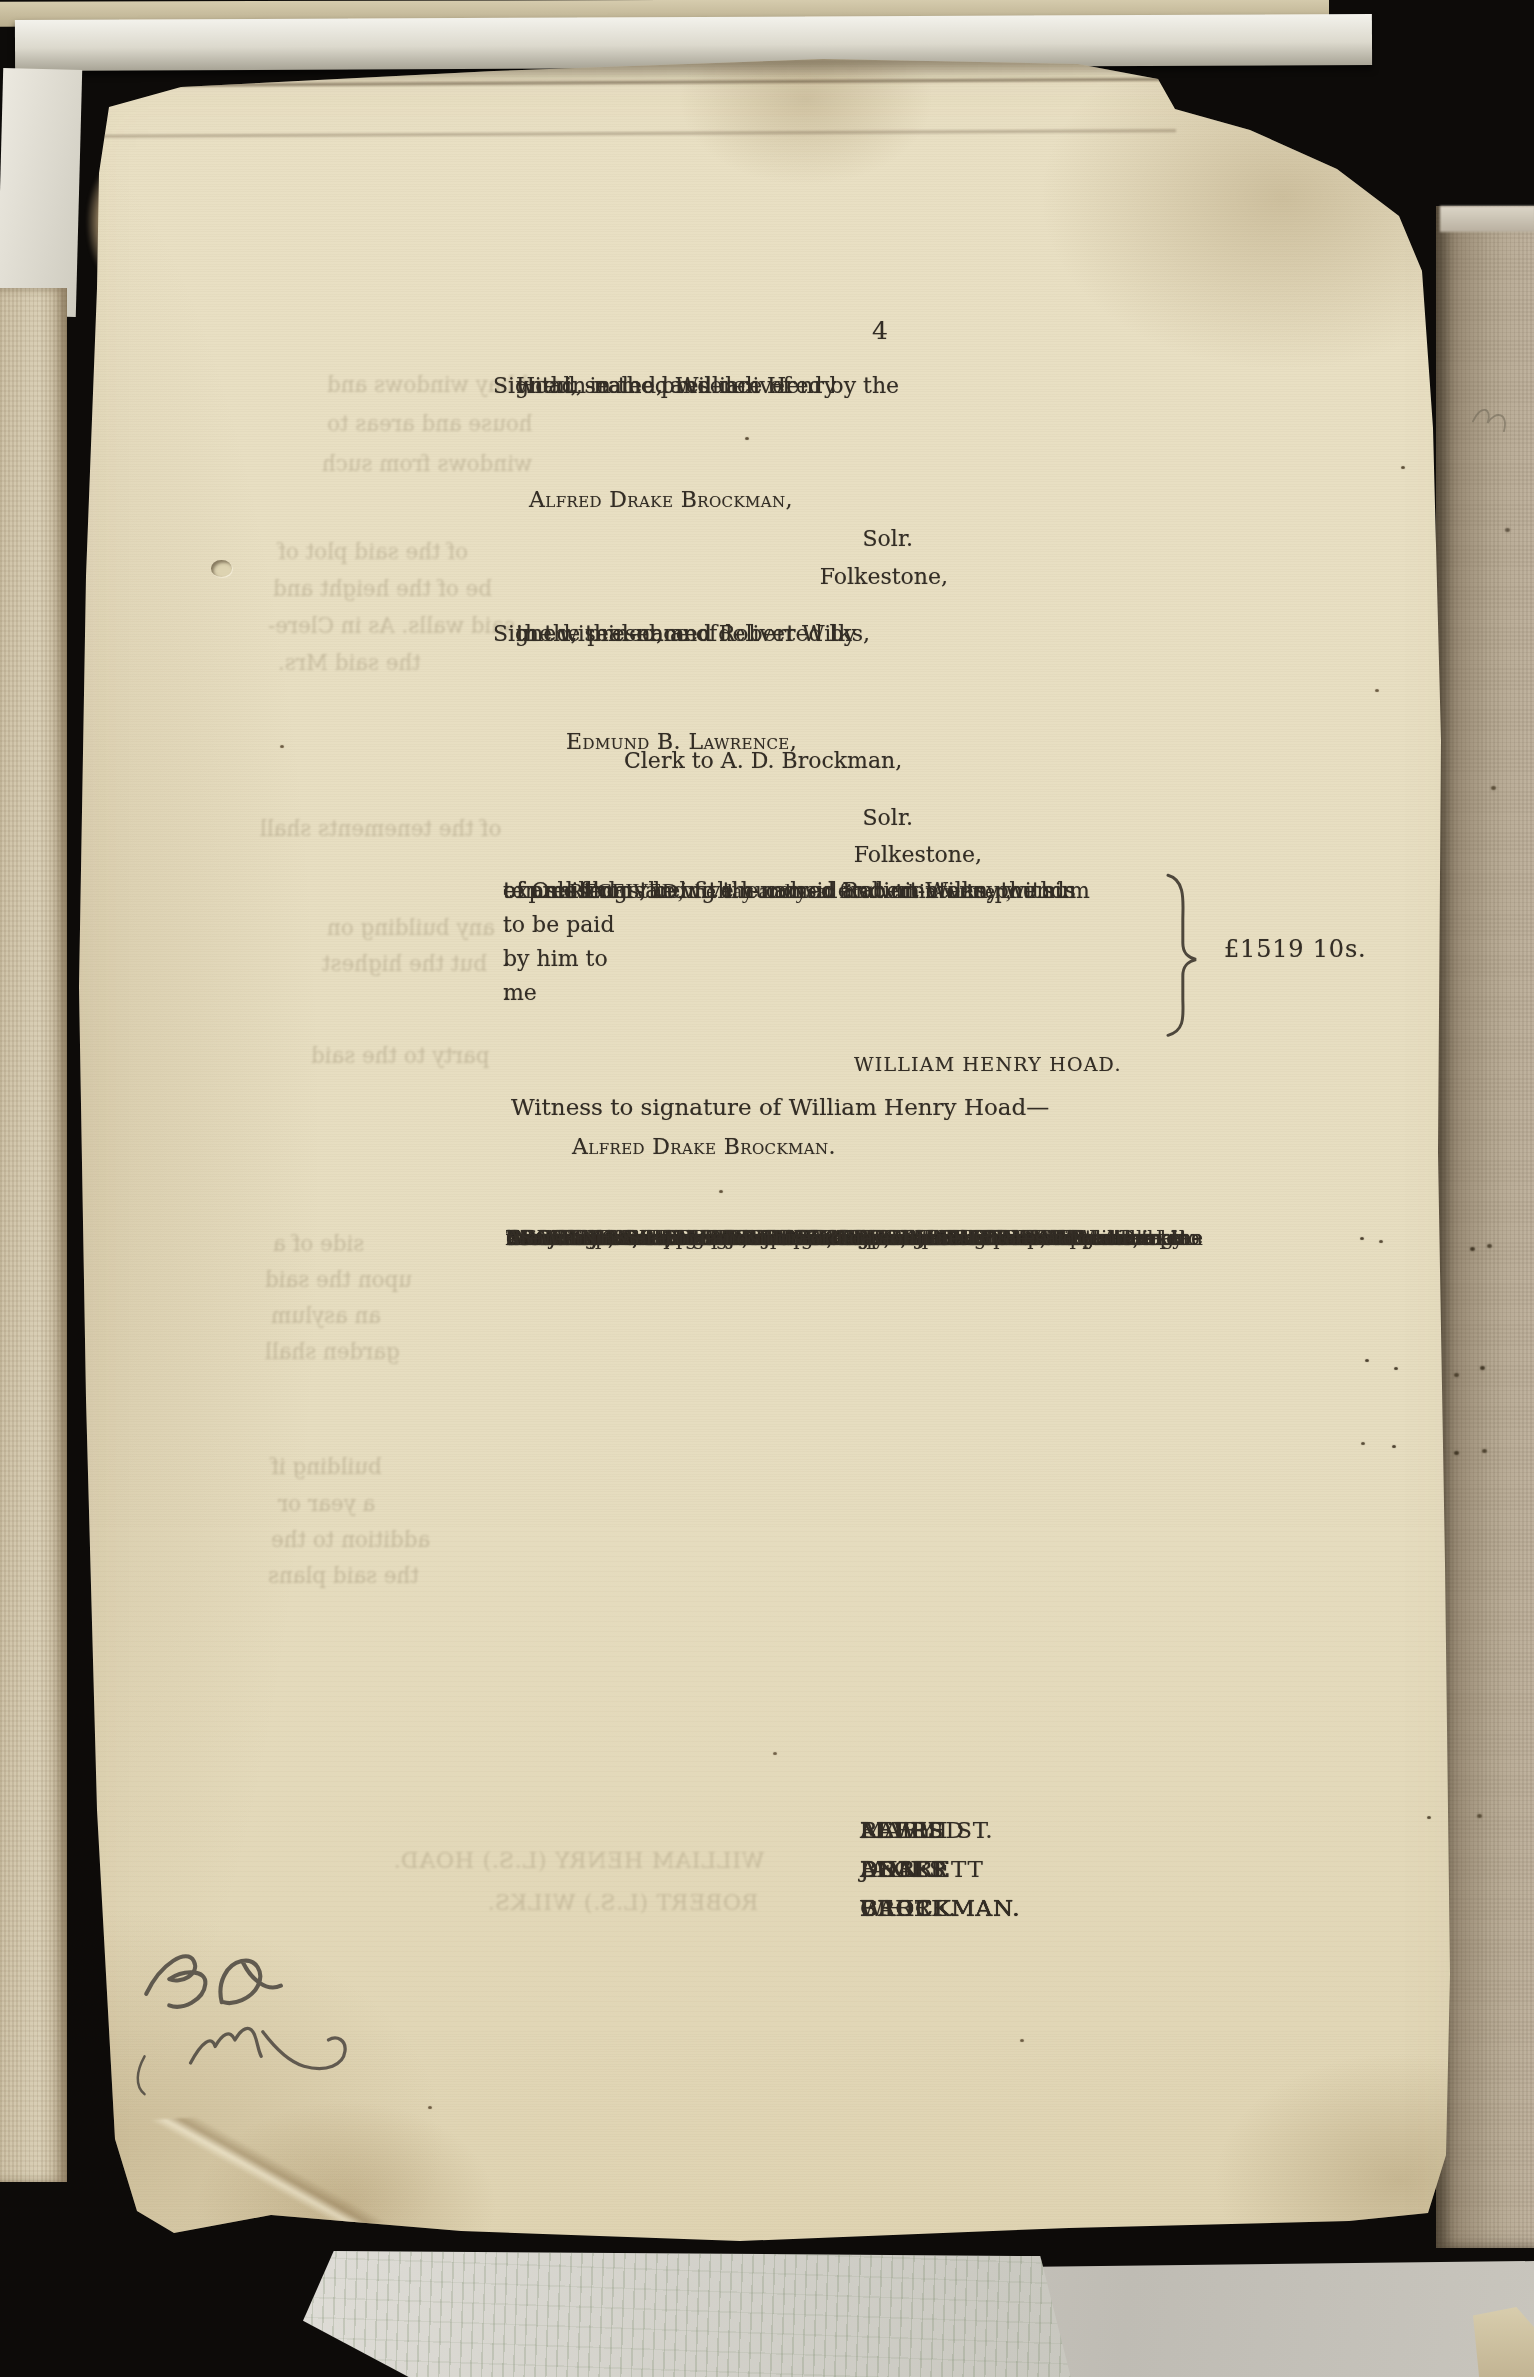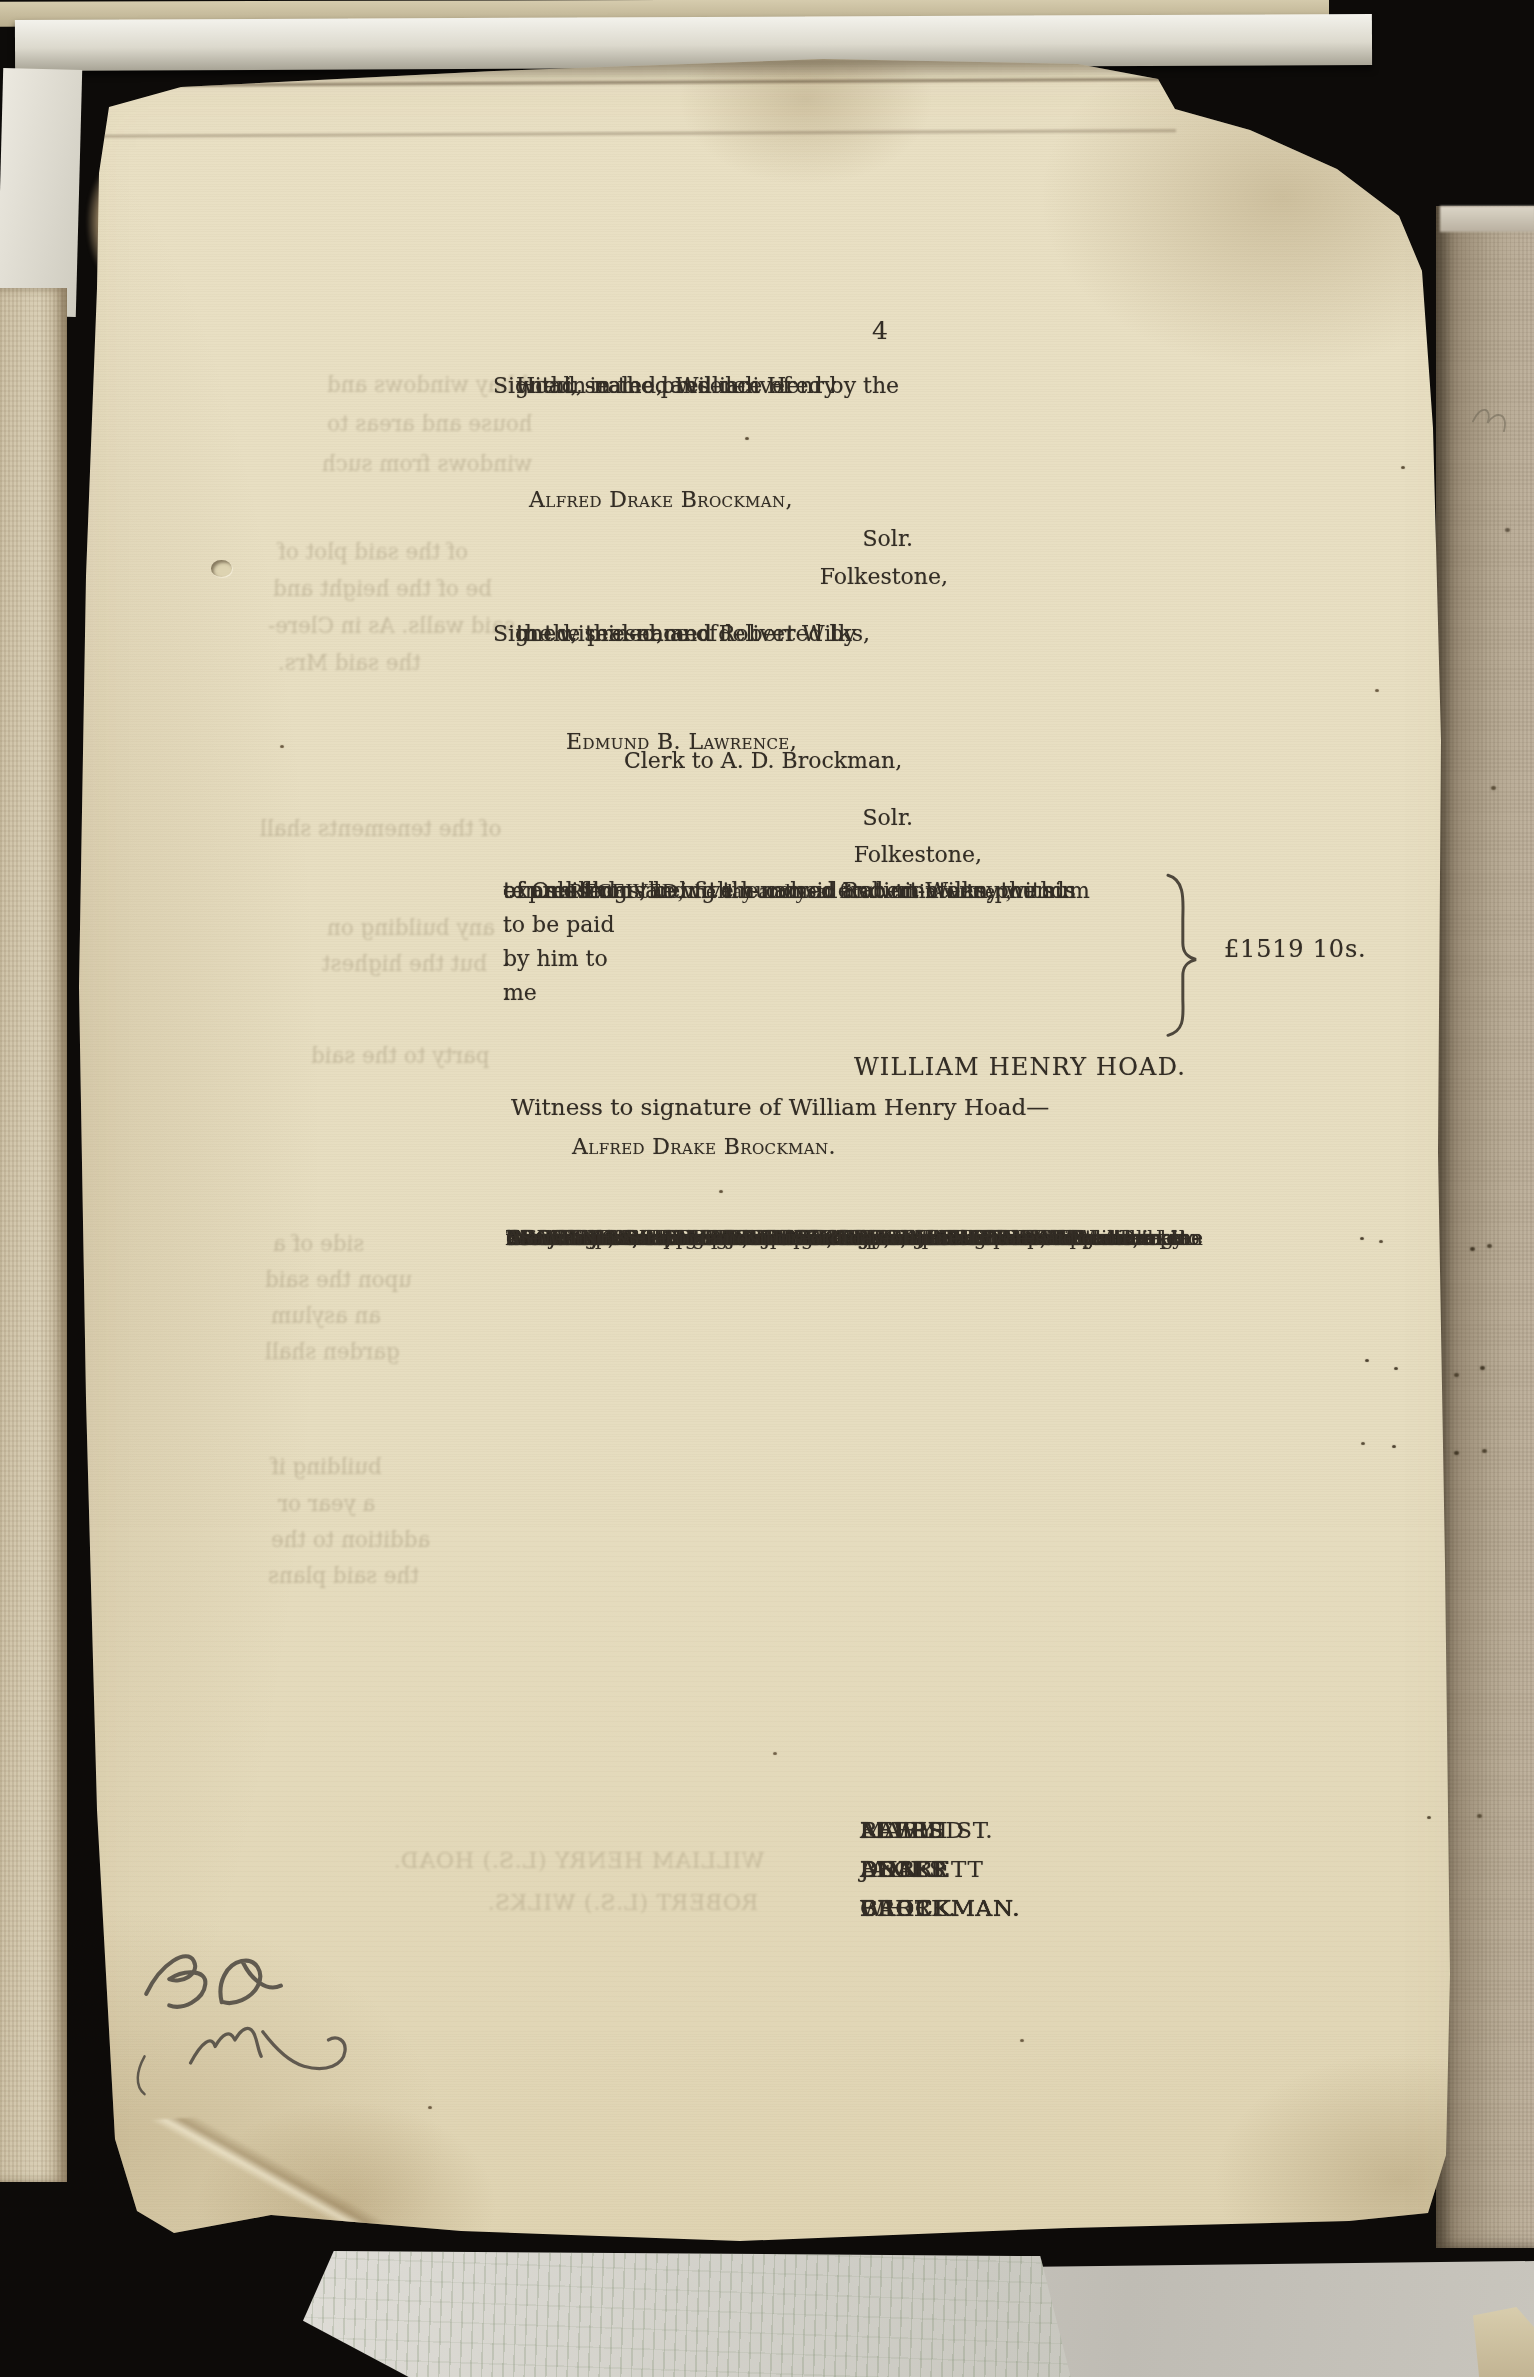--- a/index.html
+++ b/index.html
@@ -96,21 +96,21 @@
   #att2-clerk{left:624px;top:748px;font-size:22px;}
   #att2-solr{left:576px;top:805px;width:337px;text-align:right;font-size:22px;}
   #att2-folk{left:576px;top:842px;width:406px;text-align:right;font-size:22px;}
   #pagenum{left:872px;top:316px;font-size:25px;}
   #receipt{left:503px;top:874px;width:699px;font-size:22px;line-height:34px;}
   #receipt .first{text-indent:66px;font-family:Liberation Serif, serif;}
   #receipt .last{display:flex;justify-content:space-between;text-align:left;}
   #receipt .dots{word-spacing:43px;padding-right:5px;}
   #brace{left:1163px;top:872px;}
   #amount{left:1224px;top:935px;font-size:24px;letter-spacing:0.8px;}
-  #whh{left:854px;top:1053px;font-size:24px;letter-spacing:1.2px;}
+  #whh{left:854px;top:1053px;font-size:19px;letter-spacing:1.2px;}
   #witness-line{left:511px;top:1094px;font-size:23px;}
   #witness-name{left:572px;top:1134px;font-size:22px;}
   #license{left:506px;top:1221px;width:697px;font-size:20px;letter-spacing:-0.2px;line-height:34px;}
   #license .lline{display:block;height:34px;}
   #license .left{text-align:right;text-align-last:left;}
   #sigs{left:860px;top:1811px;font-size:23px;letter-spacing:0.7px;line-height:39px;}
 
   
   .ghost{transform:scaleX(-1);color:#7d6f52;opacity:.30;filter:blur(0.9px);
     font-size:21.4px;white-space:nowrap;}

